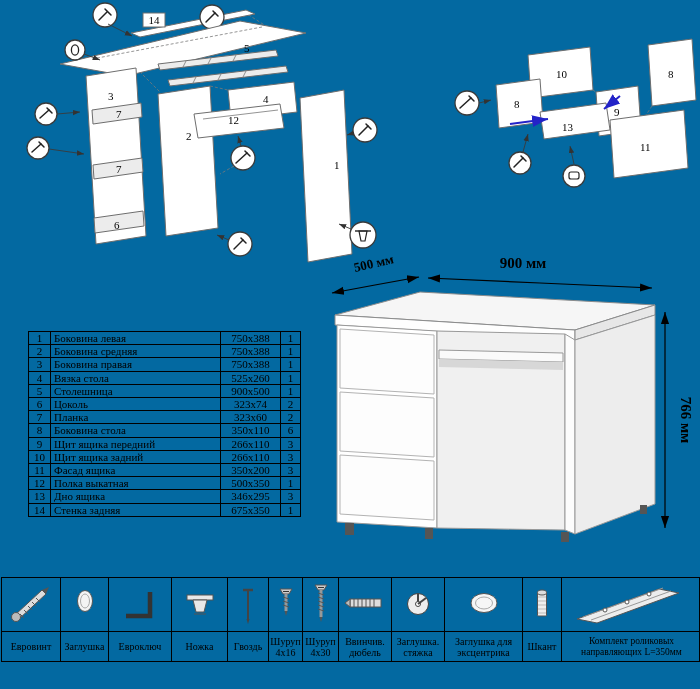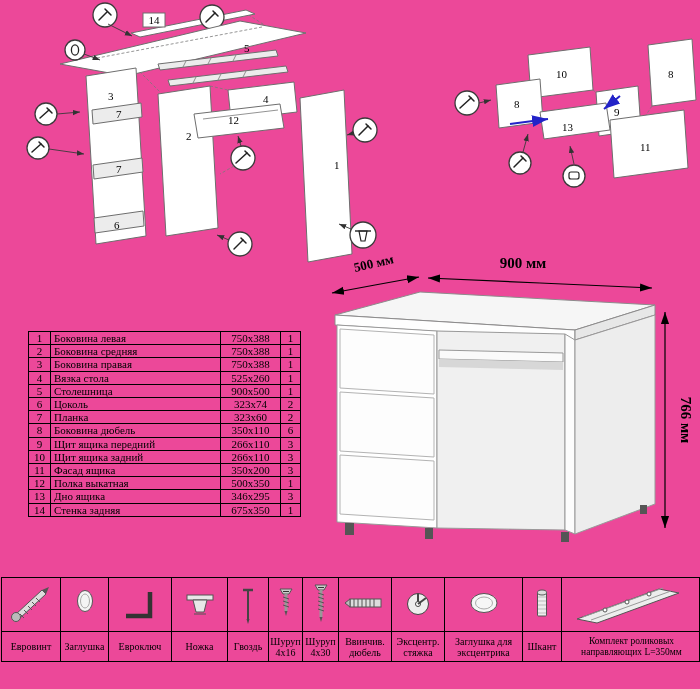--- a/index.html
+++ b/index.html
@@ -1,18 +1,18 @@
 <!DOCTYPE html>
 <html><head>
 <meta charset="utf-8">
 <style>
   *{margin:0;padding:0;box-sizing:border-box}
   html,body{background:#fff}
   body{width:700px;height:689px;font-family:"Liberation Serif",serif;color:#000}
-  .page{position:relative;width:700px;height:689px;background:#ec4899;overflow:hidden}
+  .page{position:relative;width:700px;height:689px;background:#0369a1;overflow:hidden}
   .abs{position:absolute}
   svg text{font-family:"Liberation Serif",serif}
   .plabel{font-size:11px;fill:#000}
   .panel{fill:#ffffff;stroke:#6e6e6e;stroke-width:1}
   .slat{fill:#ececec;stroke:#6e6e6e;stroke-width:1}
   .co{fill:#ffffff;stroke:#3a3a3a;stroke-width:1.3}
   .dash{stroke:#7a7a7a;stroke-dasharray:3 2;fill:none;stroke-width:0.8}
   .ld{stroke:#3a3a3a;stroke-width:0.9;fill:none}
   .scr{stroke:#222;stroke-width:1.5;stroke-linecap:round}
   .tick{stroke:#777;stroke-width:0.8}
@@ -297,21 +297,21 @@
           <td class="c">2</td>
         </tr>
       <tr>
           <td class="c">7</td>
           <td>Планка</td>
           <td class="c">323x60</td>
           <td class="c">2</td>
         </tr>
       <tr>
           <td class="c">8</td>
-          <td>Боковина дюбель</td>
+          <td>Боковина стола</td>
           <td class="c">350x110</td>
           <td class="c">6</td>
         </tr>
       <tr>
           <td class="c">9</td>
           <td>Щит ящика передний</td>
           <td class="c">266x110</td>
           <td class="c">3</td>
         </tr>
       <tr>
@@ -476,21 +476,21 @@
       </tr>
       <tr>
         <td class="nm">Евровинт</td>
         <td class="nm">Заглушка</td>
         <td class="nm">Евроключ</td>
         <td class="nm">Ножка</td>
         <td class="nm">Гвоздь</td>
         <td class="nm">Шуруп 4х16</td>
         <td class="nm">Шуруп 4х30</td>
         <td class="nm">Ввинчив. дюбель</td>
-        <td class="nm">Эксцентр. стяжка</td>
+        <td class="nm">Заглушка. стяжка</td>
         <td class="nm">Заглушка для эксцентрика</td>
         <td class="nm">Шкант</td>
         <td class="nm nm-sm">Комплект роликовых направляющих L=350мм</td>
       </tr>
     </tbody>
   </table>
 
 </div>
 
 </body></html>

